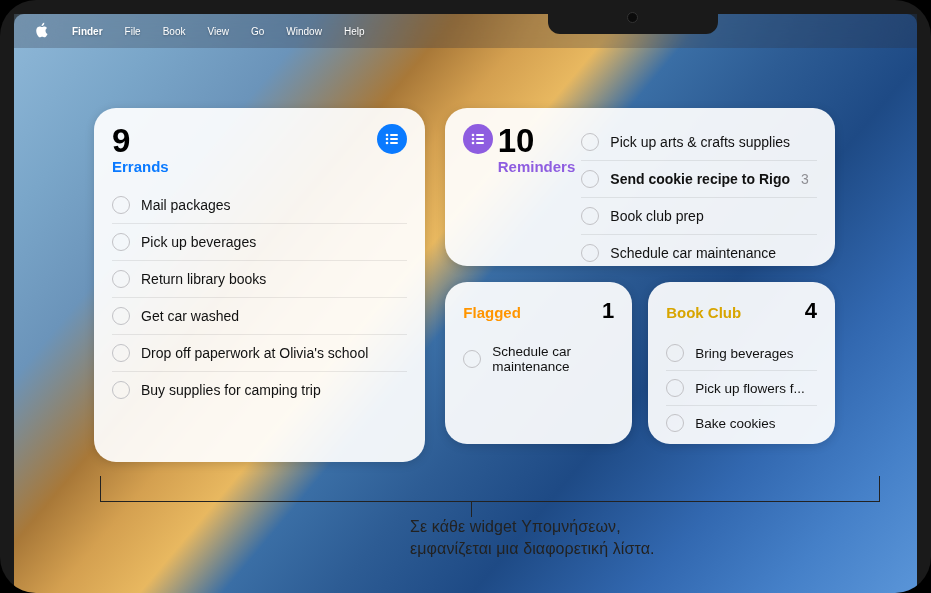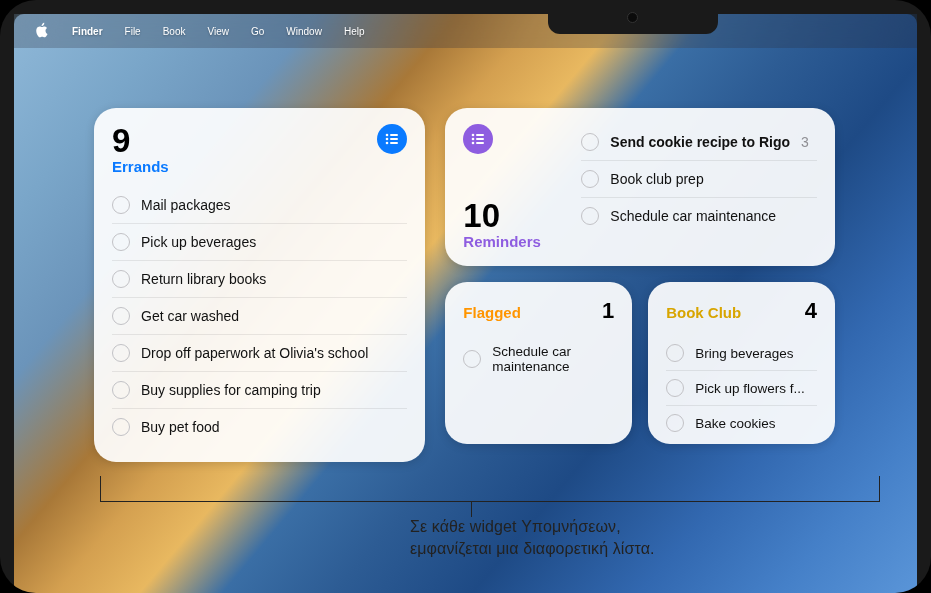--- a/index.html
+++ b/index.html
@@ -130,21 +130,21 @@
 }
 .reminder-txt.wrap { white-space: normal; }
 .reminder-txt.bold { font-weight: 700; }
 .badge-num {
   font-size: 14px; color: #8e8e93;
   width: 16px; height: 16px;
 }
 
 .wide-left {
   width: 118px; flex-shrink: 0;
-  display: flex; flex-direction: column; justify-content: space-between;
+  display: flex; flex-direction: row; justify-content: space-between;
   padding-right: 6px; padding-bottom: 4px;
 }
 
 .bracket {
   position: absolute;
   top: 462px; left: 86px;
   width: 780px; height: 26px;
   border-left: 1px solid #222;
   border-right: 1px solid #222;
   border-bottom: 1px solid #222;
@@ -230,24 +230,20 @@
                 <span class="reminder-txt">Get car washed</span>
               </div>
             <div class="reminder">
                 <span class="circle"></span>
                 <span class="reminder-txt">Drop off paperwork at Olivia's school</span>
               </div>
             <div class="reminder">
                 <span class="circle"></span>
                 <span class="reminder-txt">Buy supplies for camping trip</span>
               </div>
-            <div class="reminder">
-                <span class="circle"></span>
-                <span class="reminder-txt">Buy pet food</span>
-              </div>
           </div>
         </div>
       </div>
 
       <div class="col-right">
 
         <div class="widget w-wide">
           <div class="wide-left">
             <div class="badge b-purple">
               <svg viewBox="0 0 16 16" fill="#fff">
@@ -258,20 +254,24 @@
                   <circle cx="3" cy="12" r="1.3"></circle>
                   <rect x="6" y="11" width="8" height="2" rx="1"></rect>
                 </svg>
             </div>
             <div>
               <div class="count">10</div>
               <div class="title t-purple">Reminders</div>
             </div>
           </div>
           <div class="list list-wide">
+            <div class="reminder">
+                <span class="circle"></span>
+                <span class="reminder-txt">Pick up arts &amp; crafts supplies</span>
+              </div>
             <div class="reminder">
                 <span class="circle"></span>
                 <span class="reminder-txt bold">Send cookie recipe to Rigo</span>
                 <span class="badge-num">3</span>
               </div>
             <div class="reminder">
                 <span class="circle"></span>
                 <span class="reminder-txt">Book club prep</span>
               </div>
             <div class="reminder">

